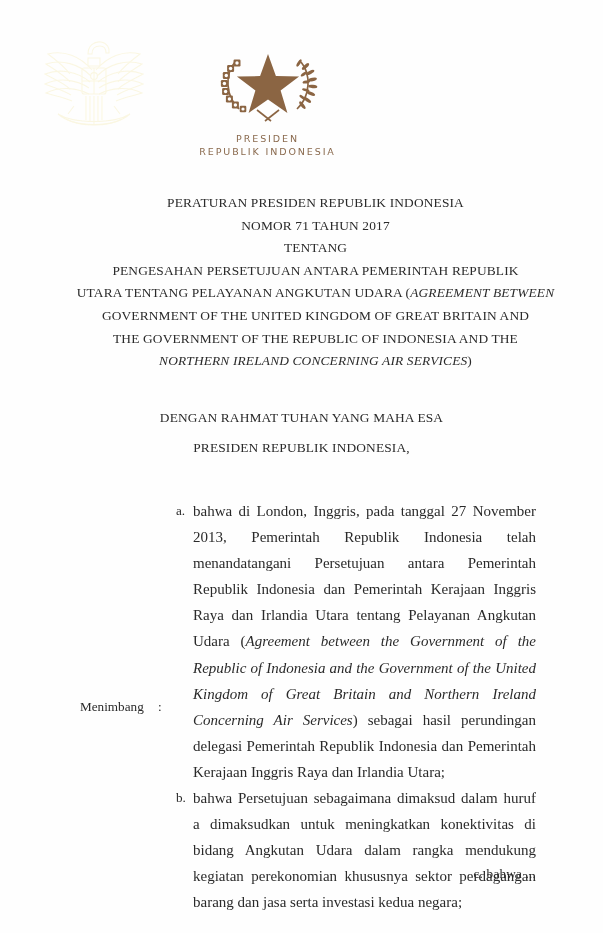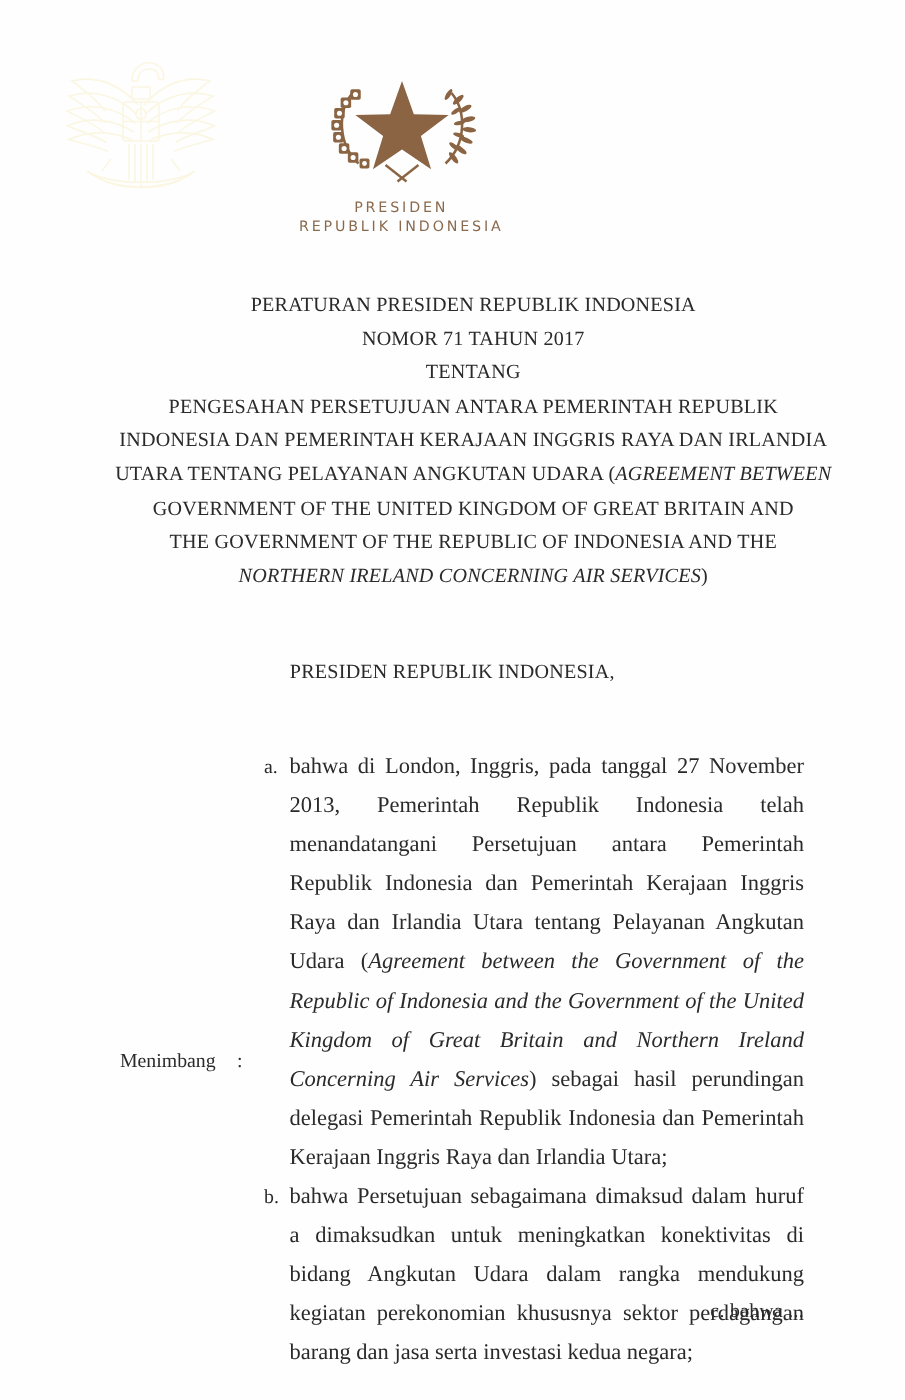--- a/index.html
+++ b/index.html
@@ -256,27 +256,27 @@
     </svg>
     <div class="emblem-caption">PRESIDEN
 REPUBLIK INDONESIA</div>
   </div>
 
   <div class="title-block">
     <div class="title-line">PERATURAN PRESIDEN REPUBLIK INDONESIA</div>
     <div class="title-line">NOMOR 71 TAHUN 2017</div>
     <div class="title-line">TENTANG</div>
     <div class="title-line">PENGESAHAN PERSETUJUAN ANTARA PEMERINTAH REPUBLIK</div>
-    <div class="title-line">INDONESIA DAN PEMERINTAH KERAJAAN INGGRIS RAYA DAN IRLANDIA</div>
     <div class="title-line"><span>UTARA TENTANG PELAYANAN ANGKUTAN UDARA (</span><span class="it">AGREEMENT BETWEEN</span></div>
     <div class="title-line it">GOVERNMENT OF THE UNITED KINGDOM OF GREAT BRITAIN AND</div>
     <div class="title-line it">THE GOVERNMENT OF THE REPUBLIC OF INDONESIA AND THE</div>
     <div class="title-line"><span class="it">NORTHERN IRELAND CONCERNING AIR SERVICES</span><span>)</span></div>
   </div>
 
+  <div class="enact enact-1">DENGAN RAHMAT TUHAN YANG MAHA ESA</div>
   <div class="enact enact-2">PRESIDEN REPUBLIK INDONESIA,</div>
 
   <div class="considering">
     <div class="cons-row">
       <div class="cons-label">Menimbang</div>
       <div class="cons-colon">:</div>
       <div class="cons-items">
 
         <div class="cons-item">
           <div class="item-marker">a.</div>

